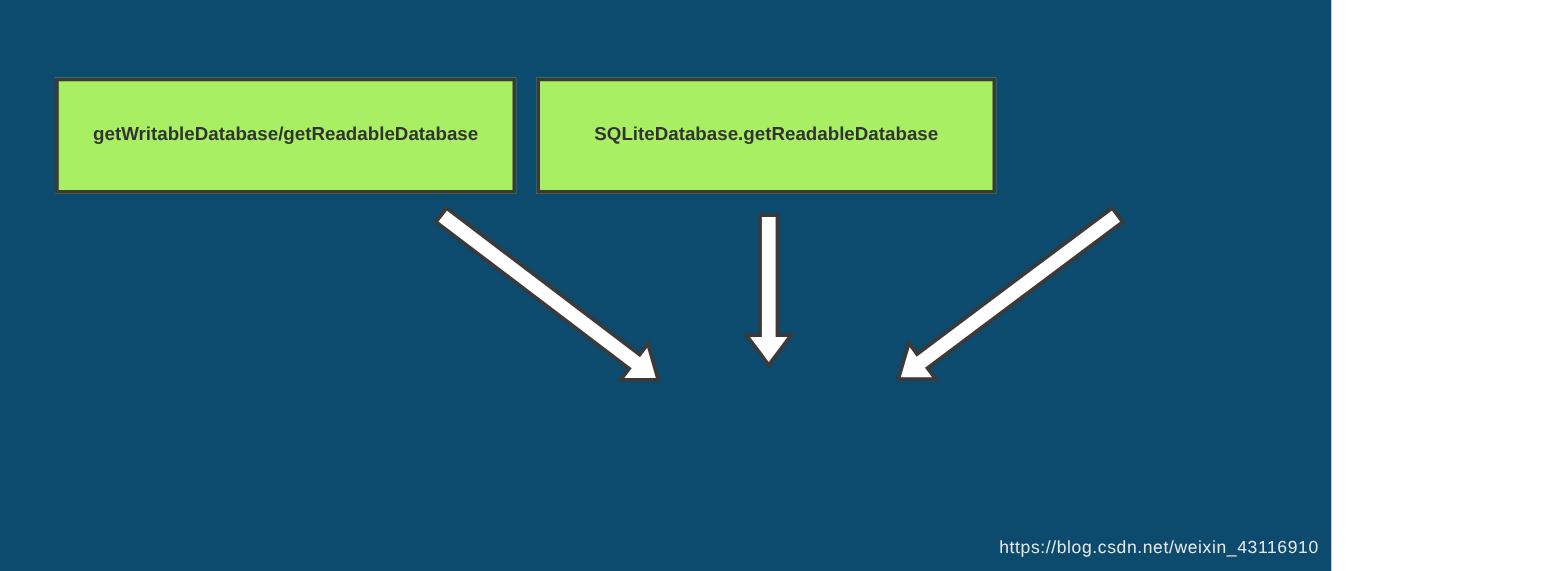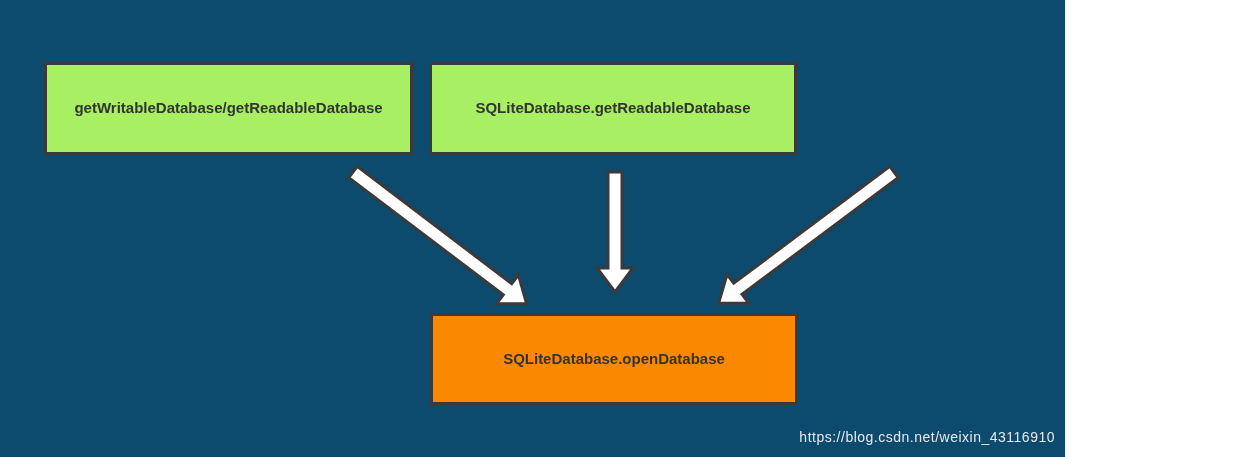--- a/index.html
+++ b/index.html
@@ -72,23 +72,20 @@
 
   <div class="node node-green" id="node-getwritable">
     <span class="node-label">getWritableDatabase/getReadableDatabase</span>
   </div>
 
   <div class="node node-green" id="node-sqlite-ooc">
     <span class="node-label">SQLiteDatabase.getReadableDatabase</span>
   </div>
 
 
-  <div class="node node-orange" id="node-opendb">
-    <span class="node-label">SQLiteDatabase.openDatabase</span>
-  </div>
 
   <svg class="arrows-layer" viewBox="0 0 1239 457">
     <path class="arrow-shape" d="M -7 0 L 7 0 L 7 194 L 18 194 L 0 218 L -18 194 L -7 194 Z" transform="translate(353,172) rotate(-52.8)"></path>
     <path class="arrow-shape" d="M -7 0 L 7 0 L 7 96 L 18 96 L 0 120 L -18 96 L -7 96 Z" transform="translate(615,172)"></path>
     <path class="arrow-shape" d="M -7 0 L 7 0 L 7 195 L 18 195 L 0 219 L -18 195 L -7 195 Z" transform="translate(894,172) rotate(53.2)"></path>
   </svg>
 
   <div class="watermark">https://blog.csdn.net/weixin_43116910</div>
 
 </div>

